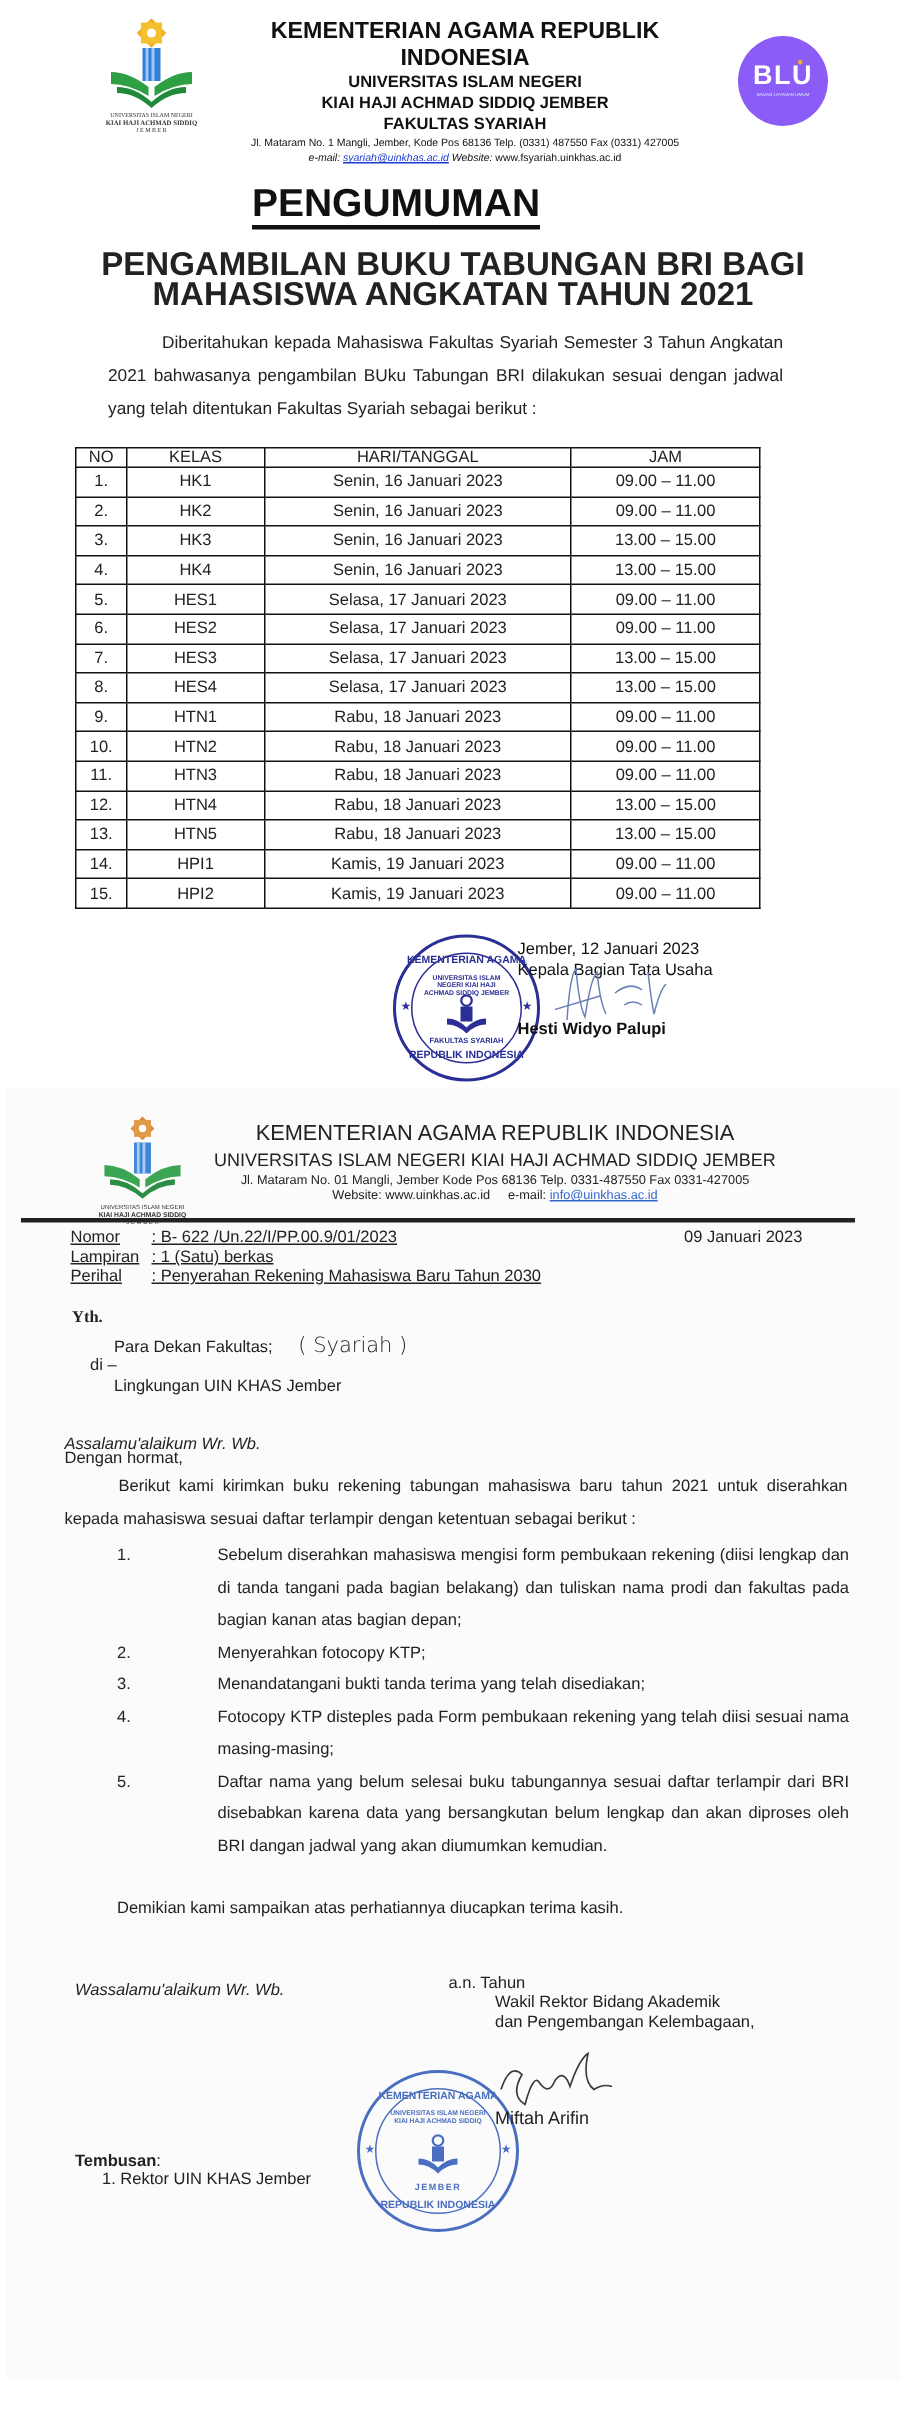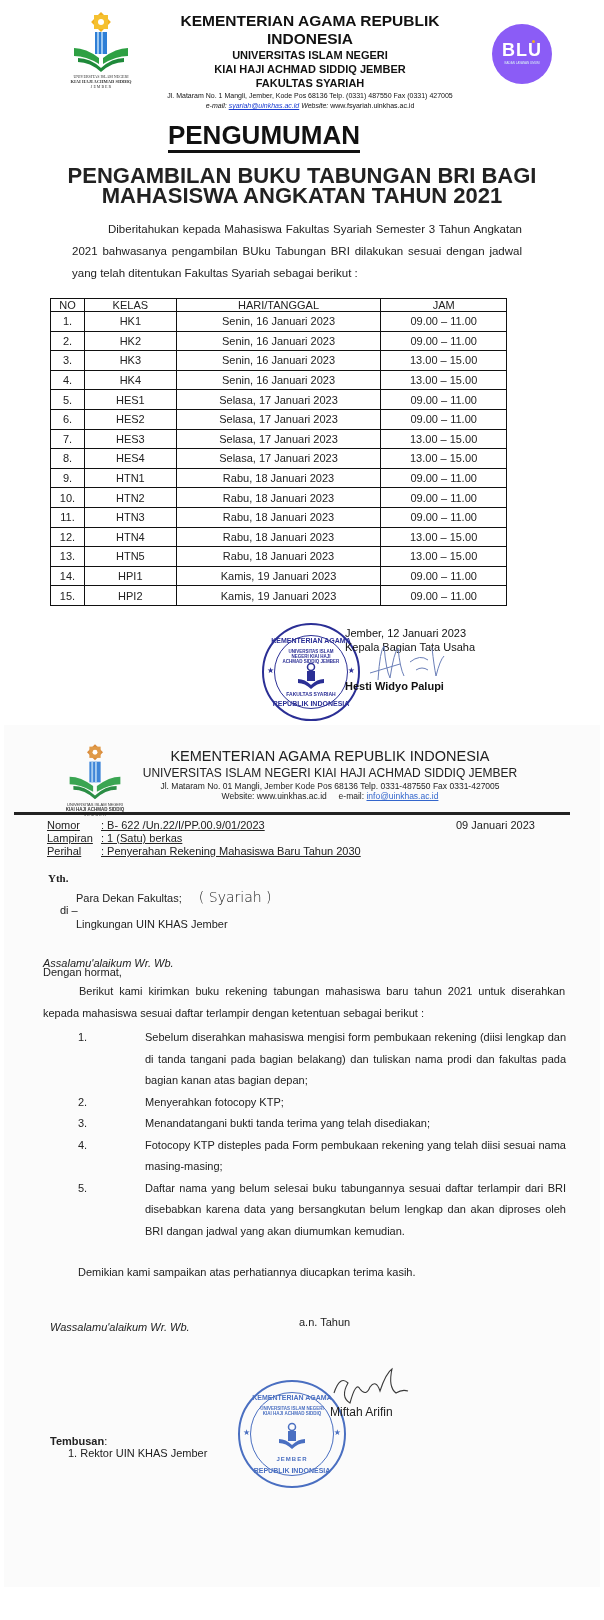--- a/index.html
+++ b/index.html
@@ -351,20 +351,24 @@
       <li>
         <span class="n">5.</span>
         <span class="t">Daftar nama yang belum selesai buku tabungannya sesuai daftar terlampir dari BRI disebabkan karena data yang bersangkutan belum lengkap dan akan diproses oleh BRI dangan jadwal yang akan diumumkan kemudian.</span>
       </li>
     </ol>
 
   <div class="closing">Demikian kami sampaikan atas perhatiannya diucapkan terima kasih.</div>
   <div class="wass">Wassalamu'alaikum Wr. Wb.</div>
 
   <div class="an">a.n. Tahun</div>
+  <div class="jab">
+    <div>Wakil Rektor Bidang Akademik</div>
+    <div>dan Pengembangan Kelembagaan,</div>
+  </div>
 
   <div class="stamp stamp2" style="top:655px">
     <div class="inner"></div>
     <div class="top">KEMENTERIAN AGAMA</div>
     <div class="mid" style="top:24px;padding:0 20px">UNIVERSITAS ISLAM NEGERI KIAI HAJI ACHMAD SIDDIQ</div>
     <svg class="emb" style="top:40px" width="28" height="28" viewBox="0 0 28 26">
       <circle cx="14" cy="4" r="3.5" fill="none" stroke="#4a6fc1" stroke-width="1.5"></circle>
       <rect x="10" y="8" width="8" height="10" fill="#4a6fc1"></rect>
       <path d="M1 16 Q8 16 14 22 Q20 16 27 16 L27 20 Q20 20 14 26 Q8 20 1 20 Z" fill="#4a6fc1"></path>
     </svg>

